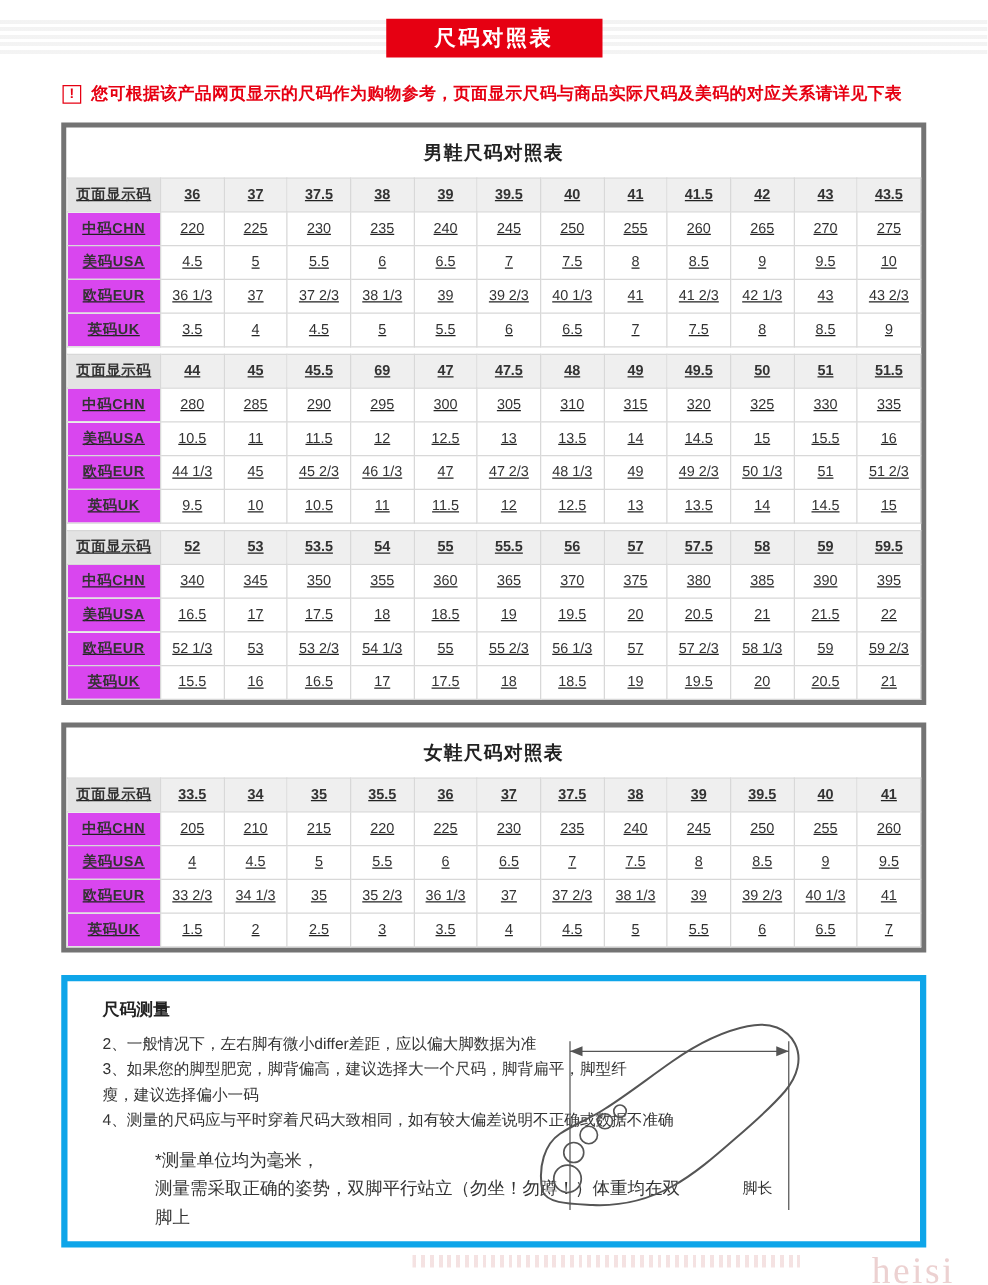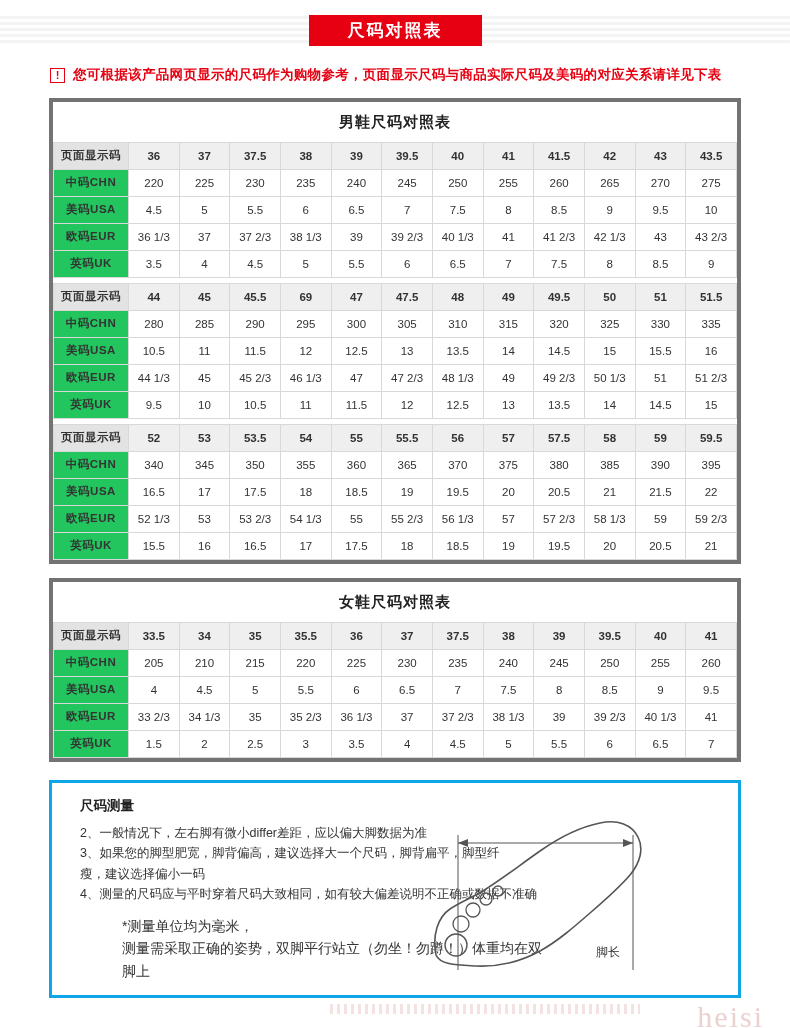--- a/index.html
+++ b/index.html
@@ -99,33 +99,34 @@
     font-size: 15px;
     font-weight: bold;
     color: #222;
     padding: 11px 0 10px 0;
     letter-spacing: 1px;
   }
   table.size {
     border-collapse: collapse;
     width: 100%;
     table-layout: fixed;
+    text-decoration: underline;
   }
   table.size td {
     border: 1px solid #d8d8d8;
     height: 26px;
     text-align: center;
     font-size: 11.5px;
     color: #333;
     padding: 0 1px;
     white-space: nowrap;
     overflow: hidden;
   }
   table.size td.rowhead {
-    background: #22c55e;
+    background: #d946ef;
     font-weight: bold;
     width: 72px;
     font-size: 11.5px;
     letter-spacing: .5px;
   }
   table.size tr.headrow td {
     background: #efefef;
     font-weight: bold;
   }
   table.size tr.headrow td.rowhead {
@@ -134,21 +135,21 @@
   .spacer-row td {
     border: none !important;
     height: 5px !important;
     background: #fff;
   }
 
   
   .measure-block {
     margin: 18px auto 0 auto;
     width: 692px;
-    border: 3px solid #0ea5e9;
+    border: 5px solid #0ea5e9;
     box-sizing: border-box;
     position: relative;
     height: 218px;
     background: #fff;
     overflow: hidden;
   }
   .measure-inner {
     padding: 14px 0 0 28px;
   }
   .measure-title {

